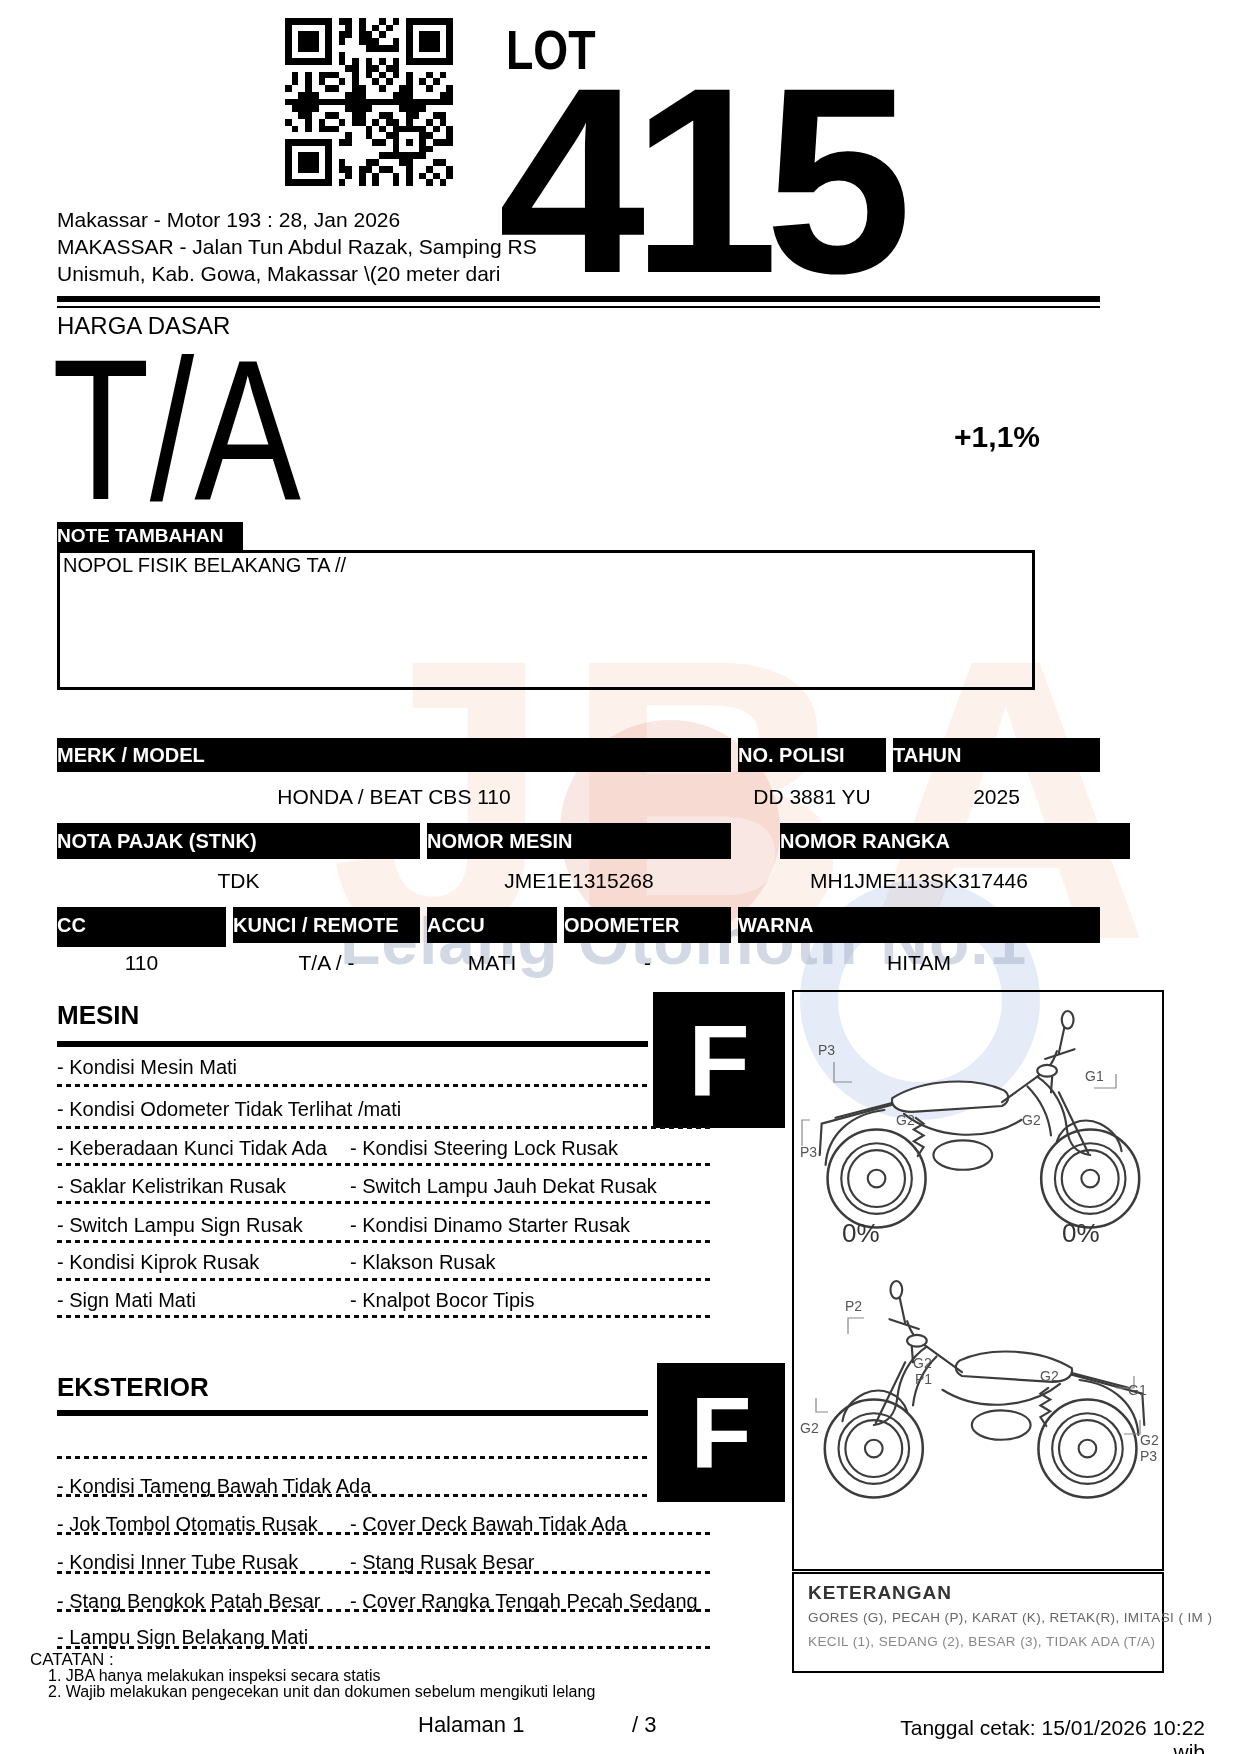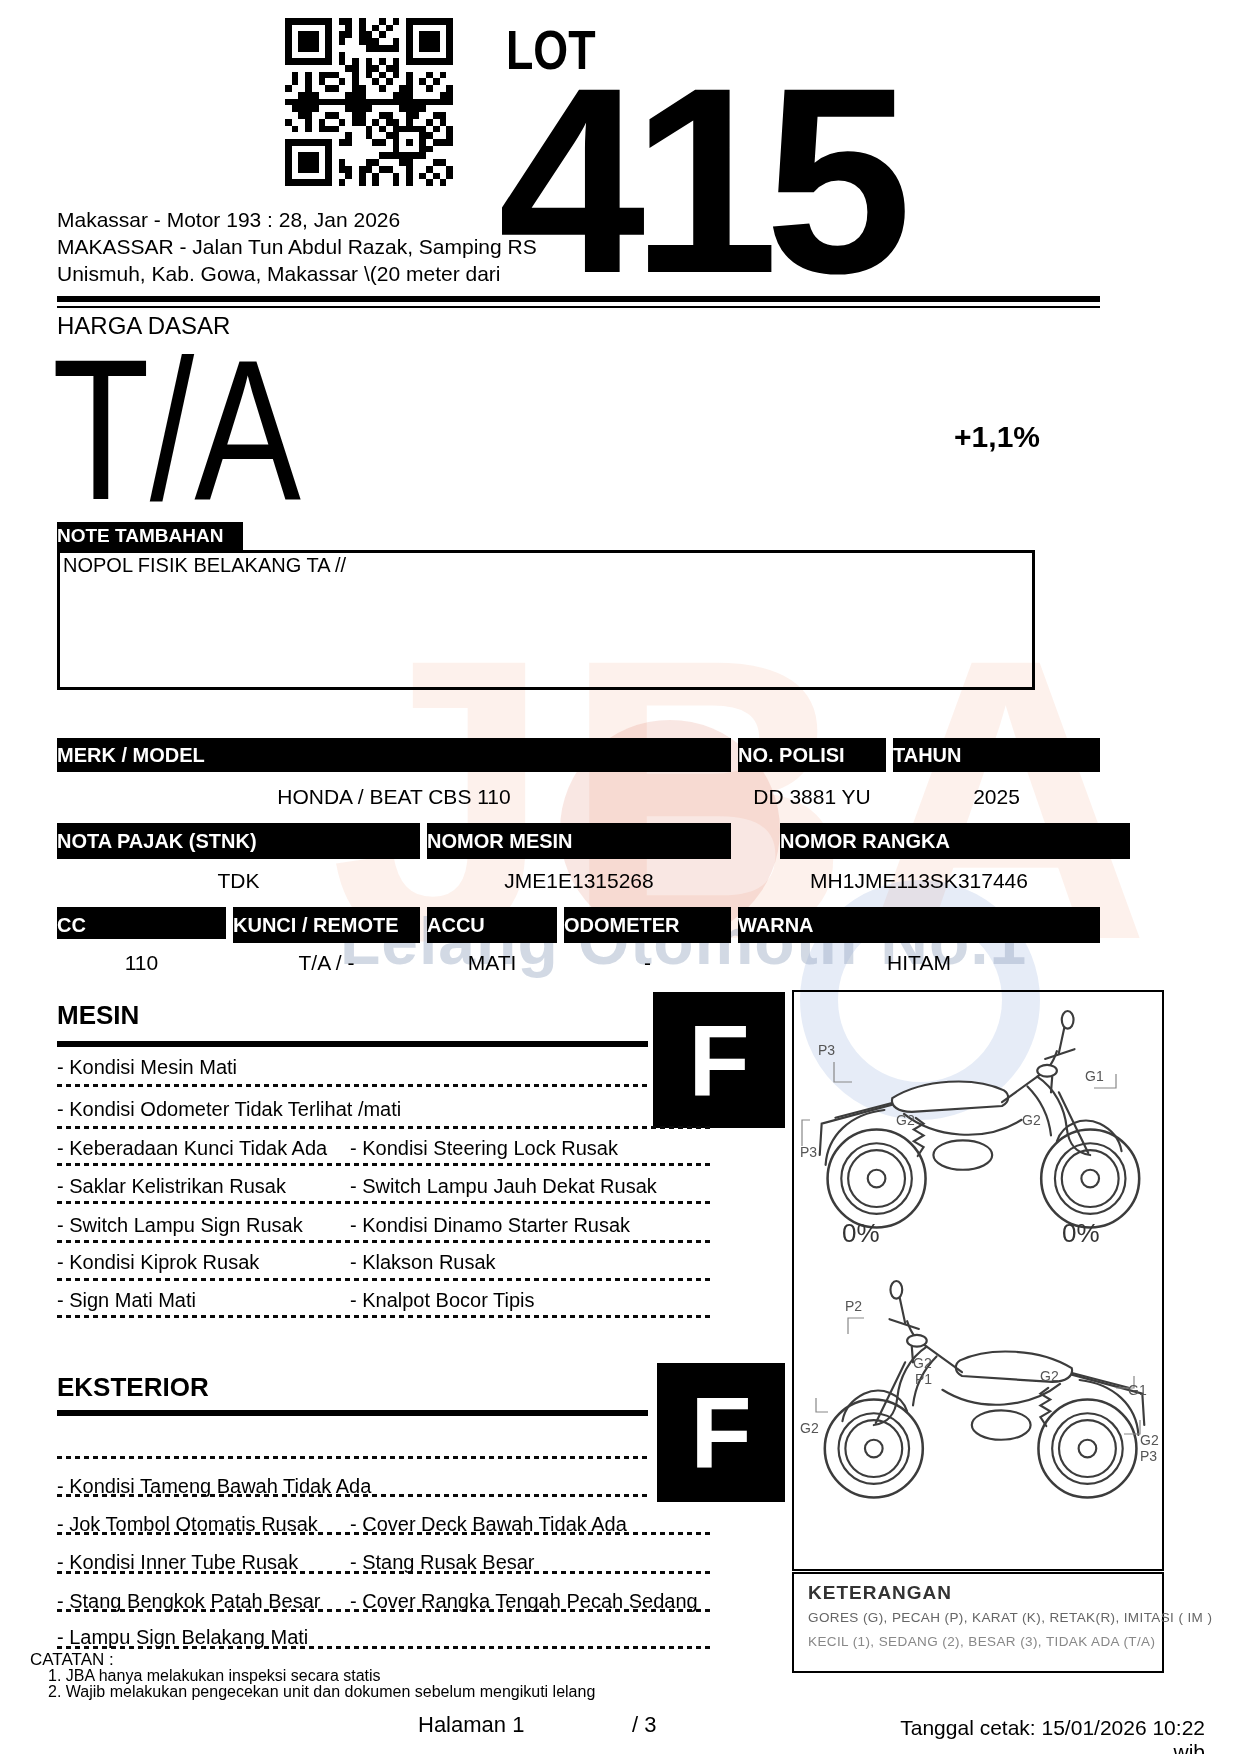--- a/index.html
+++ b/index.html
@@ -405,21 +405,21 @@
   <div class="abs z val" style="left:738px;top:786px;width:148px">DD 3881 YU</div>
   <div class="abs z val" style="left:893px;top:786px;width:207px">2025</div>
 
   <div class="abs z hdr" style="left:57px;top:823px;width:363px;height:36px;line-height:36px">NOTA PAJAK (STNK)</div>
   <div class="abs z hdr" style="left:427px;top:823px;width:304px;height:36px;line-height:36px">NOMOR MESIN</div>
   <div class="abs z hdr" style="left:780px;top:823px;width:350px;height:36px;line-height:36px">NOMOR RANGKA</div>
   <div class="abs z val" style="left:57px;top:870px;width:363px">TDK</div>
   <div class="abs z val" style="left:427px;top:870px;width:304px">JME1E1315268</div>
   <div class="abs z val" style="left:738px;top:870px;width:362px">MH1JME113SK317446</div>
 
-  <div class="abs z hdr" style="left:57px;top:907px;width:169px;height:32px;line-height:36px">CC</div>
+  <div class="abs z hdr" style="left:57px;top:907px;width:169px;height:40px;line-height:36px">CC</div>
   <div class="abs z hdr" style="left:233px;top:907px;width:187px;height:36px;line-height:36px">KUNCI / REMOTE</div>
   <div class="abs z hdr" style="left:427px;top:907px;width:130px;height:36px;line-height:36px">ACCU</div>
   <div class="abs z hdr" style="left:564px;top:907px;width:167px;height:36px;line-height:36px">ODOMETER</div>
   <div class="abs z hdr" style="left:738px;top:907px;width:362px;height:36px;line-height:36px">WARNA</div>
   <div class="abs z val" style="left:57px;top:952px;width:169px">110</div>
   <div class="abs z val" style="left:233px;top:952px;width:187px">T/A / -</div>
   <div class="abs z val" style="left:427px;top:952px;width:130px">MATI</div>
   <div class="abs z val" style="left:564px;top:952px;width:167px">-</div>
   <div class="abs z val" style="left:738px;top:952px;width:362px">HITAM</div>
 

